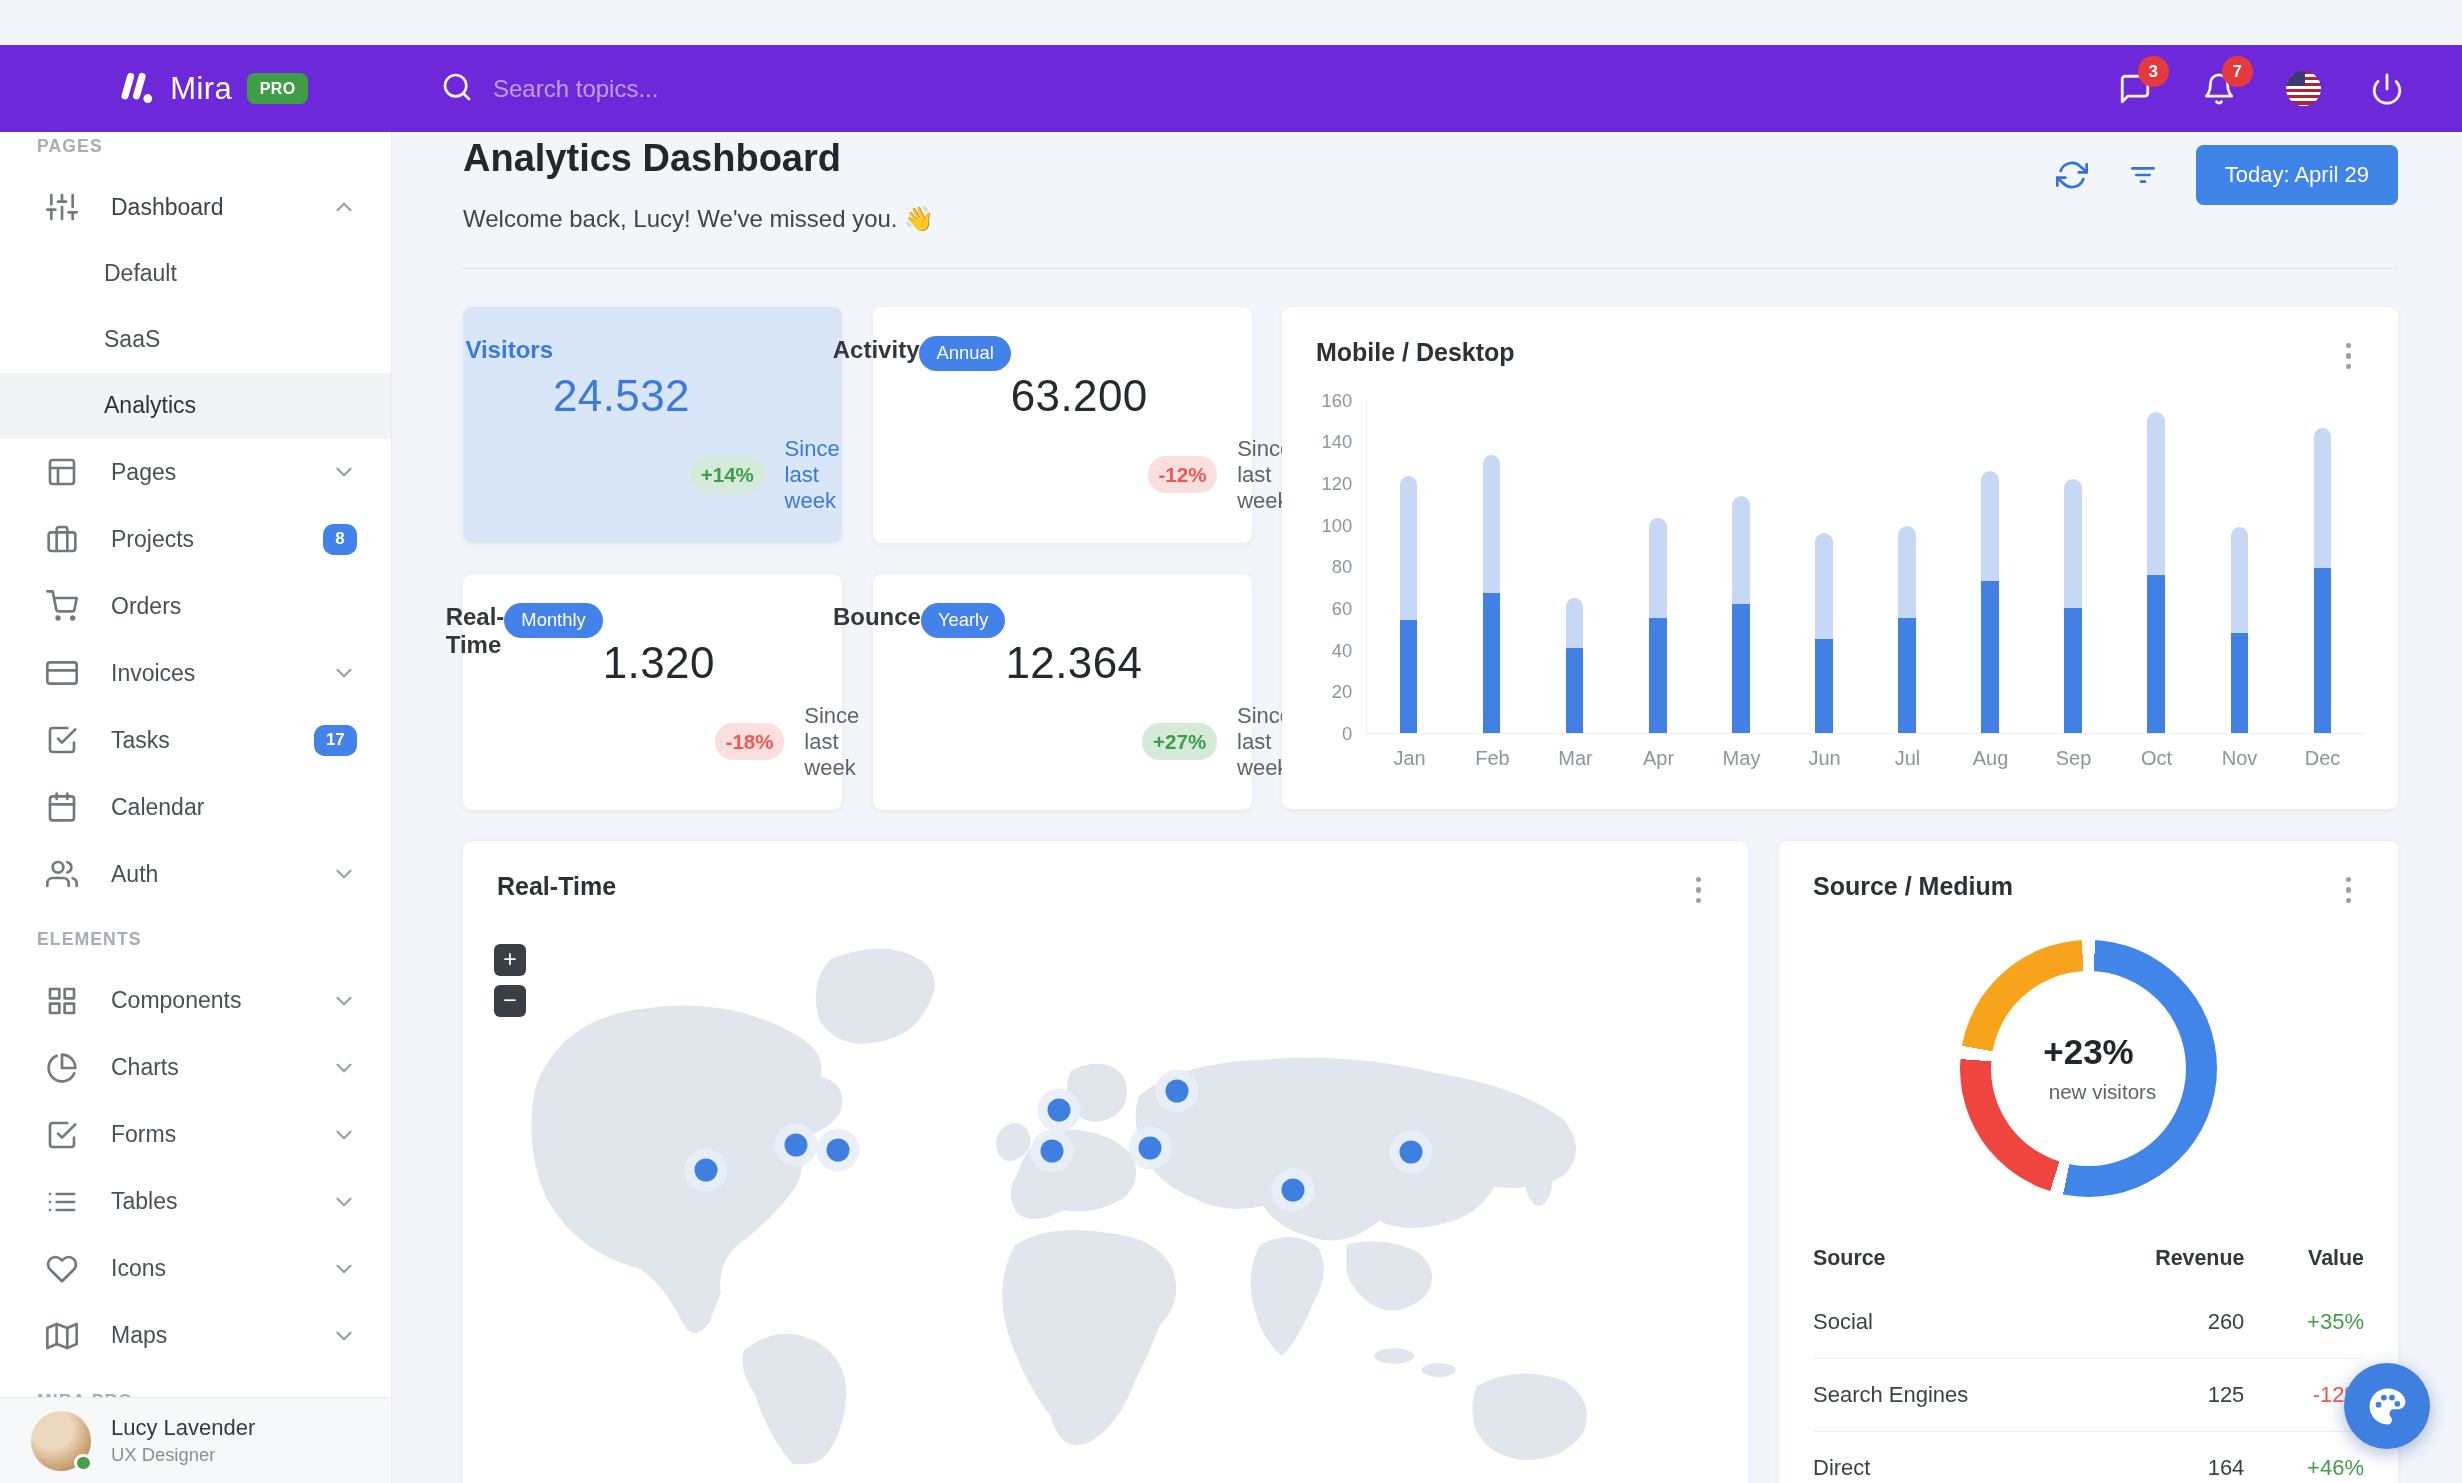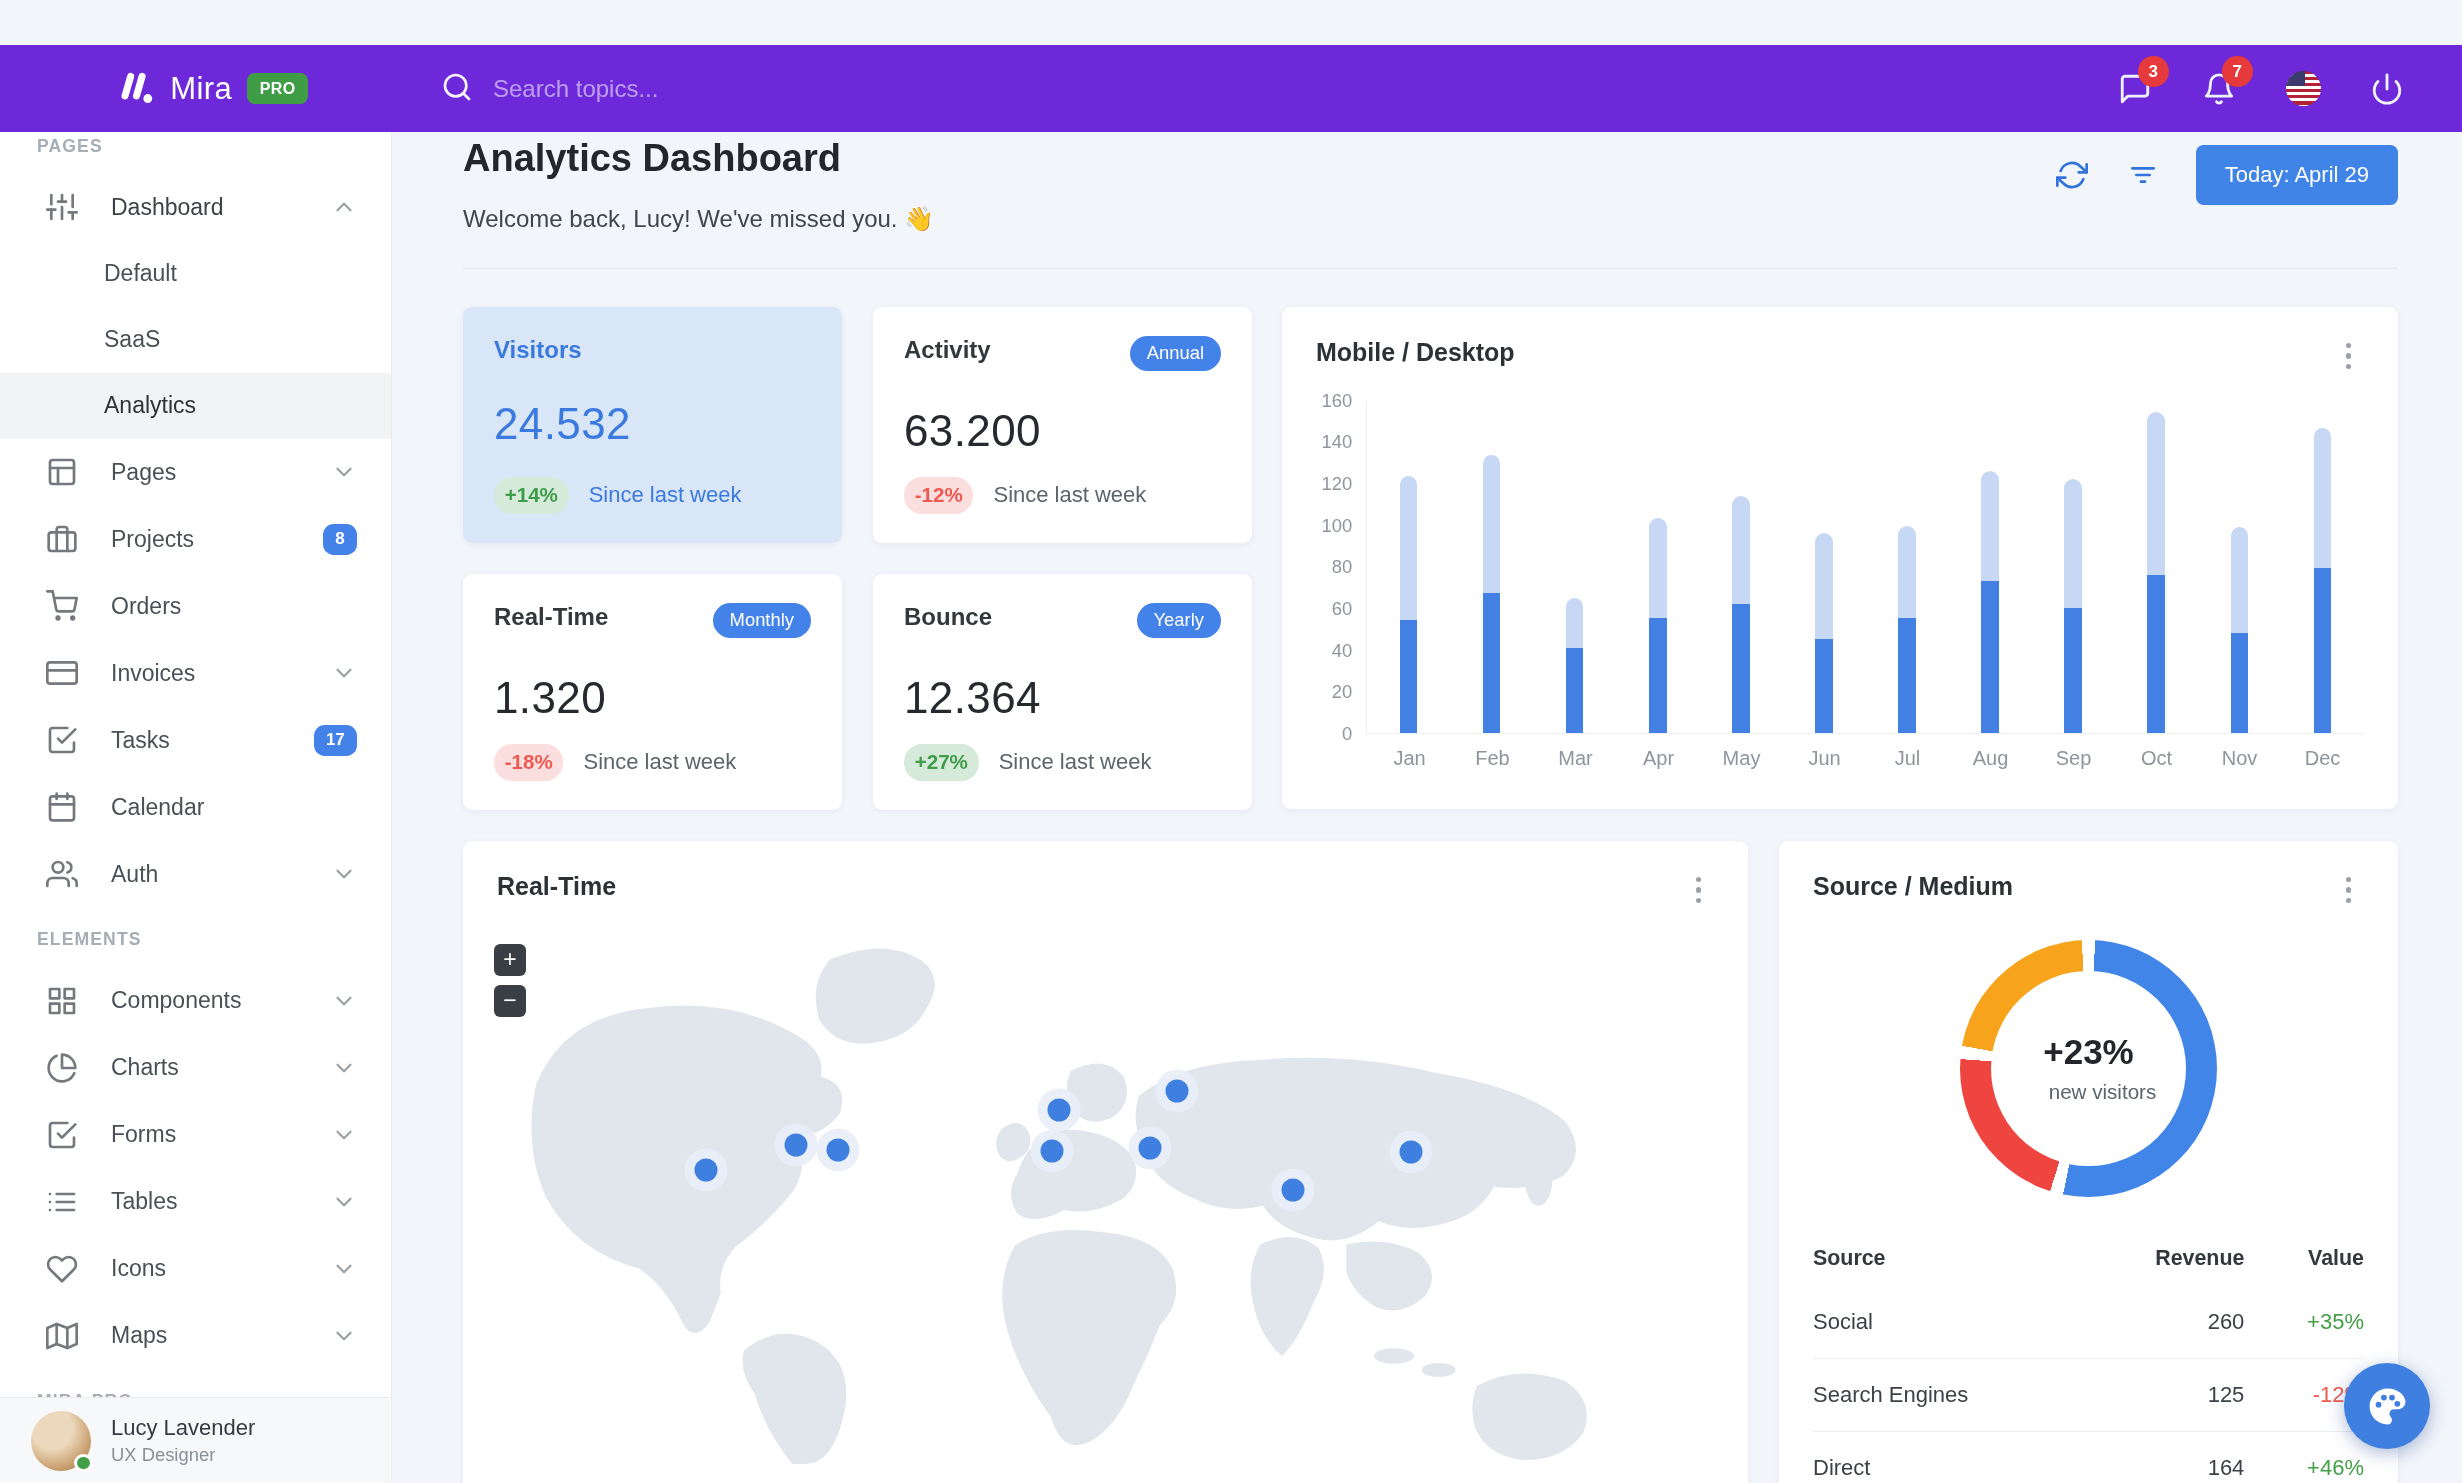--- a/index.html
+++ b/index.html
@@ -68,21 +68,21 @@
   .h-icon { width:37px; height:37px; display:flex; align-items:center; justify-content:center; cursor:pointer; }
   .h-icon svg { stroke:#3273db; }
   .date-btn { background:#4184e7; color:#fff; border:none; font-size:22px; font-weight:500;
               padding:17px 29px; border-radius:7.6px; cursor:pointer; font-family:"Liberation Sans",sans-serif; }
   .head-divider { border:none; border-top:1.5px solid #e3e8ef; margin-top:35px; }
 
   .row1 { display:grid; grid-template-columns:788px 1116px; gap:31px; margin-top:38px; }
   .stats-grid { display:grid; grid-template-columns:379px 379px; grid-template-rows:236px 236px; gap:31px; }
 
   .card { background:#fff; border-radius:9.2px; box-shadow:0 1.5px 7.6px rgba(30,40,60,.05); }
-  .stat-card { padding:29px 31px; display:flex; flex-direction:column;justify-content:center; }
+  .stat-card { padding:29px 31px; display:flex; flex-direction:row;justify-content:center; }
   .stat-card.highlight { background:#d9e6f8; }
   .stat-top { display:flex; justify-content:space-between; align-items:flex-start; }
   .stat-title { font-size:24px; font-weight:600; color:#33383d; }
   .highlight .stat-title, .highlight .stat-value, .highlight .stat-caption { color:#3a79dd; }
   .pill { background:#4382e8; color:#ffffff; font-size:18.4px; padding:6.9px 17px; border-radius:18.4px; }
   .stat-value { font-size:44px; font-weight:500; color:#26292d; margin-top:35px; letter-spacing:0.4px; }
   .stat-bottom { margin-top:auto; display:flex; align-items:center; gap:20px; }
   .delta { font-size:20.6px; font-weight:600; padding:6.1px 10.7px; border-radius:18px; }
   .delta.positive { color:#3f9d4a; background:#d5ead9; }
   .delta.negative { color:#ee5a52; background:#fbdfde; }

